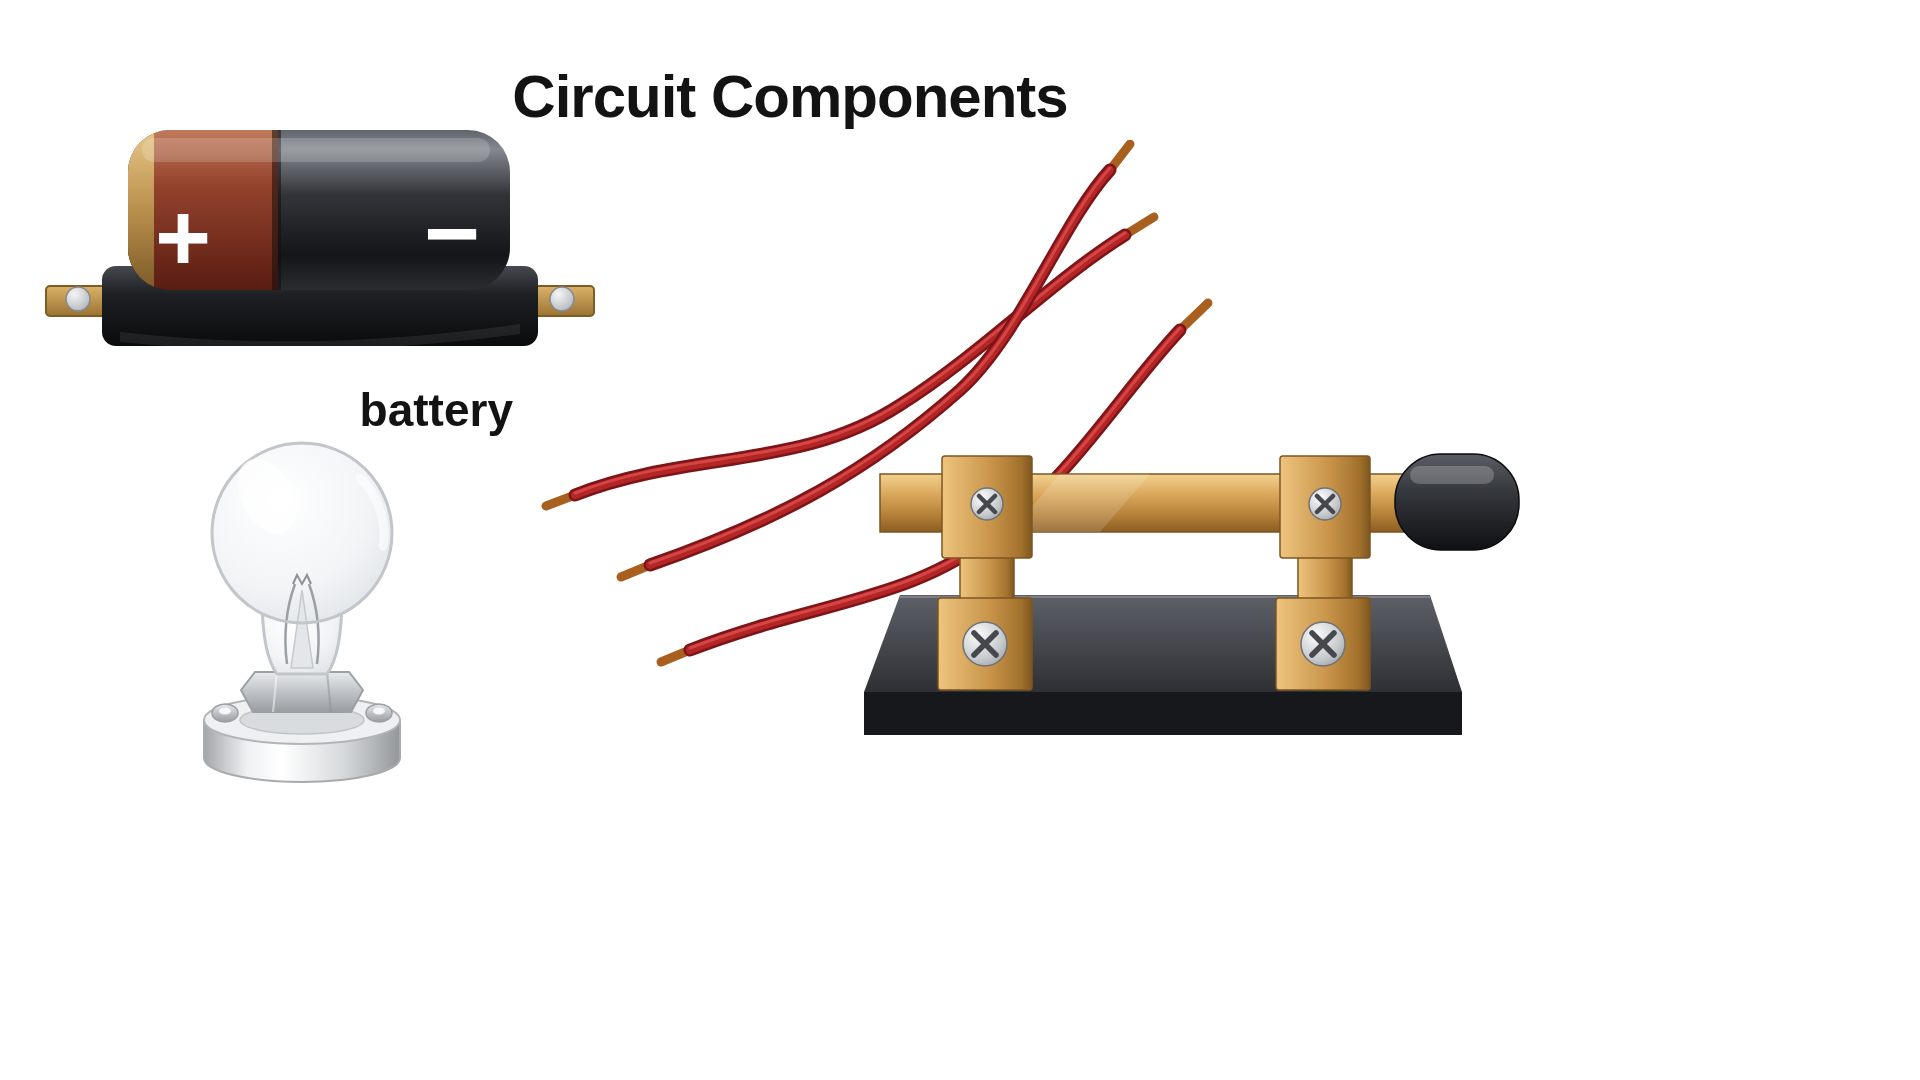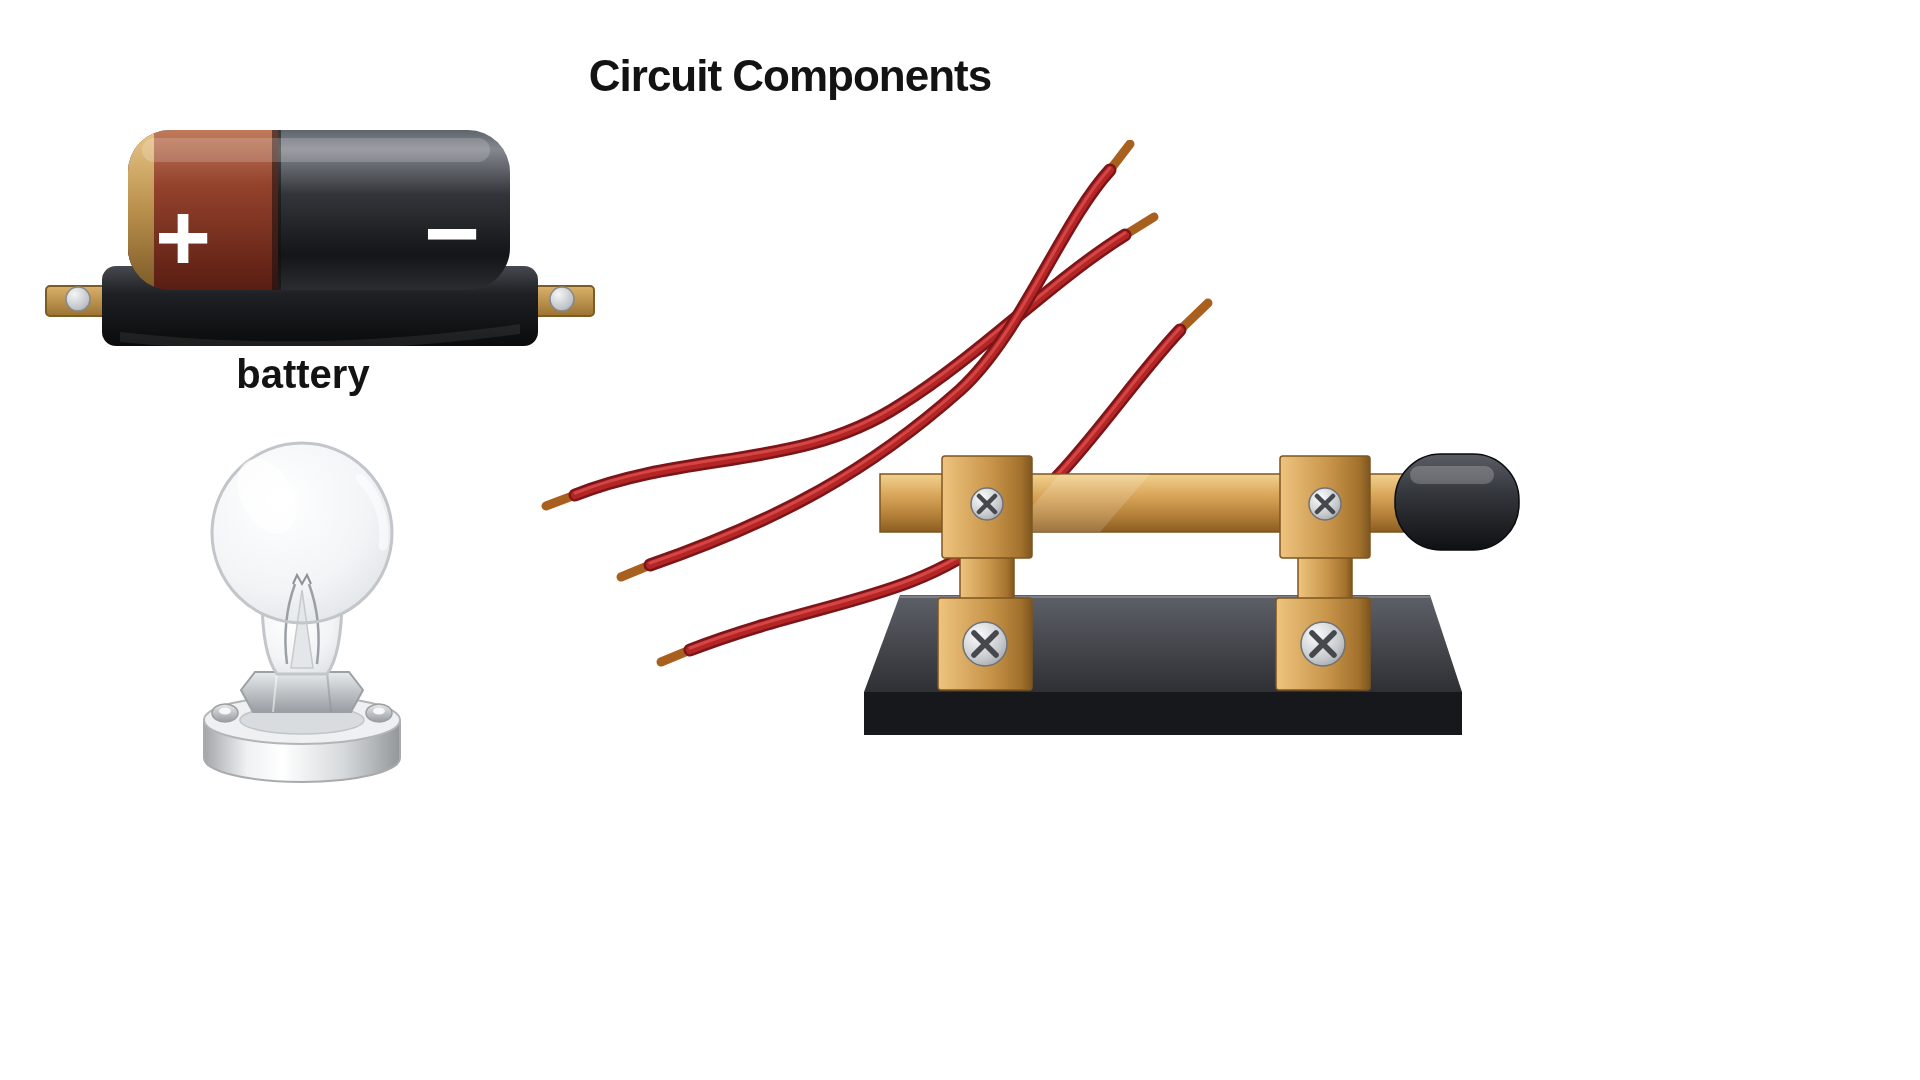--- a/index.html
+++ b/index.html
@@ -6,27 +6,28 @@
   body {
     width: 1920px; height: 1080px;
     background: #ffffff;
     font-family: "Liberation Sans", sans-serif;
     position: relative;
     overflow: hidden;
   }
   .title {
     position: absolute; top: 22px; left: 0; width: 1580px;
     text-align: center;
-    font-weight: 700; font-size: 44px; color: #131313;
+    font-weight: 700; font-size: 60px; color: #131313;
     letter-spacing: -1px;
   }
   .caption {
     position: absolute;
-    font-weight: 700; font-size: 40px; color: #131313;
-    text-align: center;
+    font-weight: 700; font-size: 46px; color: #131313;
+    text-align: right;
+    margin-top: 31px;
   }
   .caption-battery { left: 93px; top: 352px; width: 420px; }
   .fig { position: absolute; }
   #fig-battery { left: 40px;  top: 118px; }
   #fig-bulb    { left: 185px; top: 428px; }
   #fig-wires   { left: 540px; top: 140px; }
   #fig-switch  { left: 850px; top: 440px; }
   text.batt-symbol {
     font-family: "Liberation Sans", sans-serif;
     font-weight: 700;

